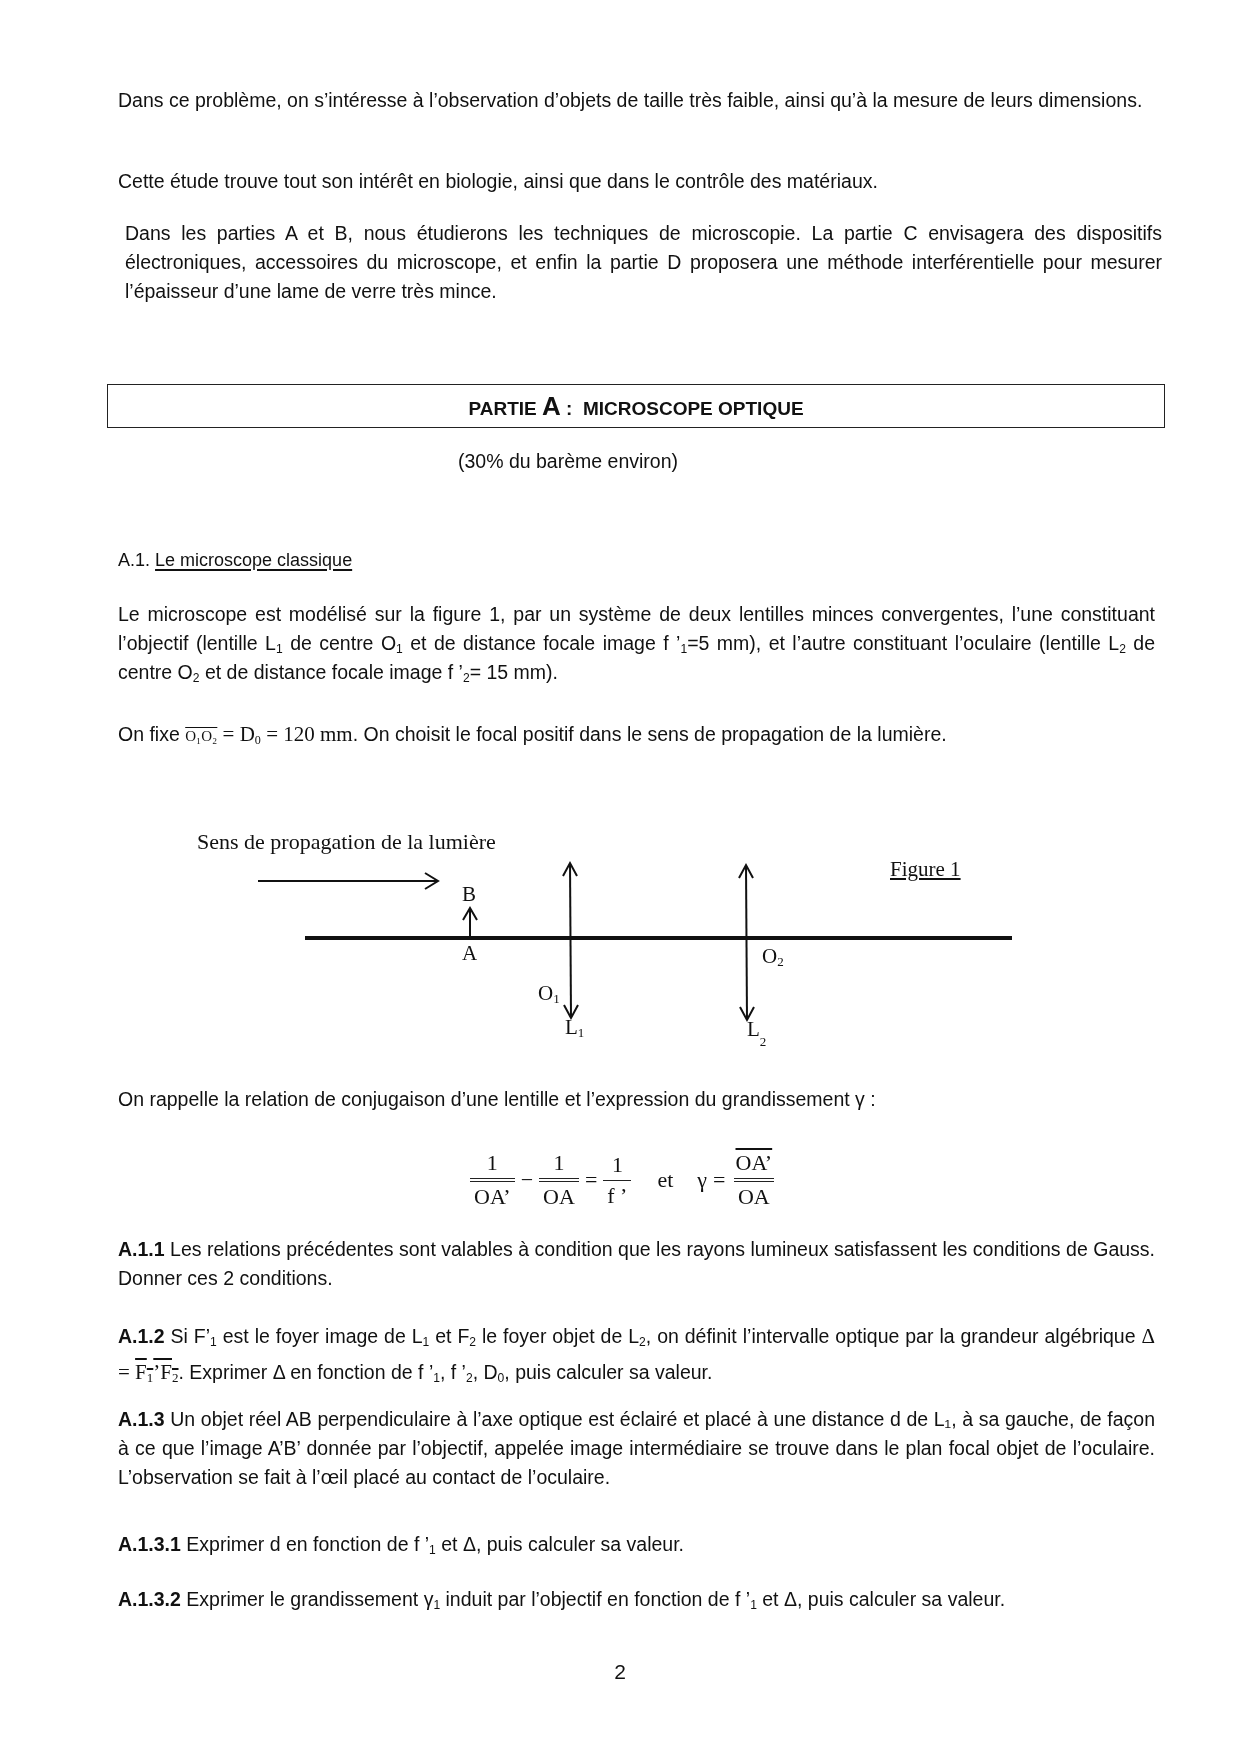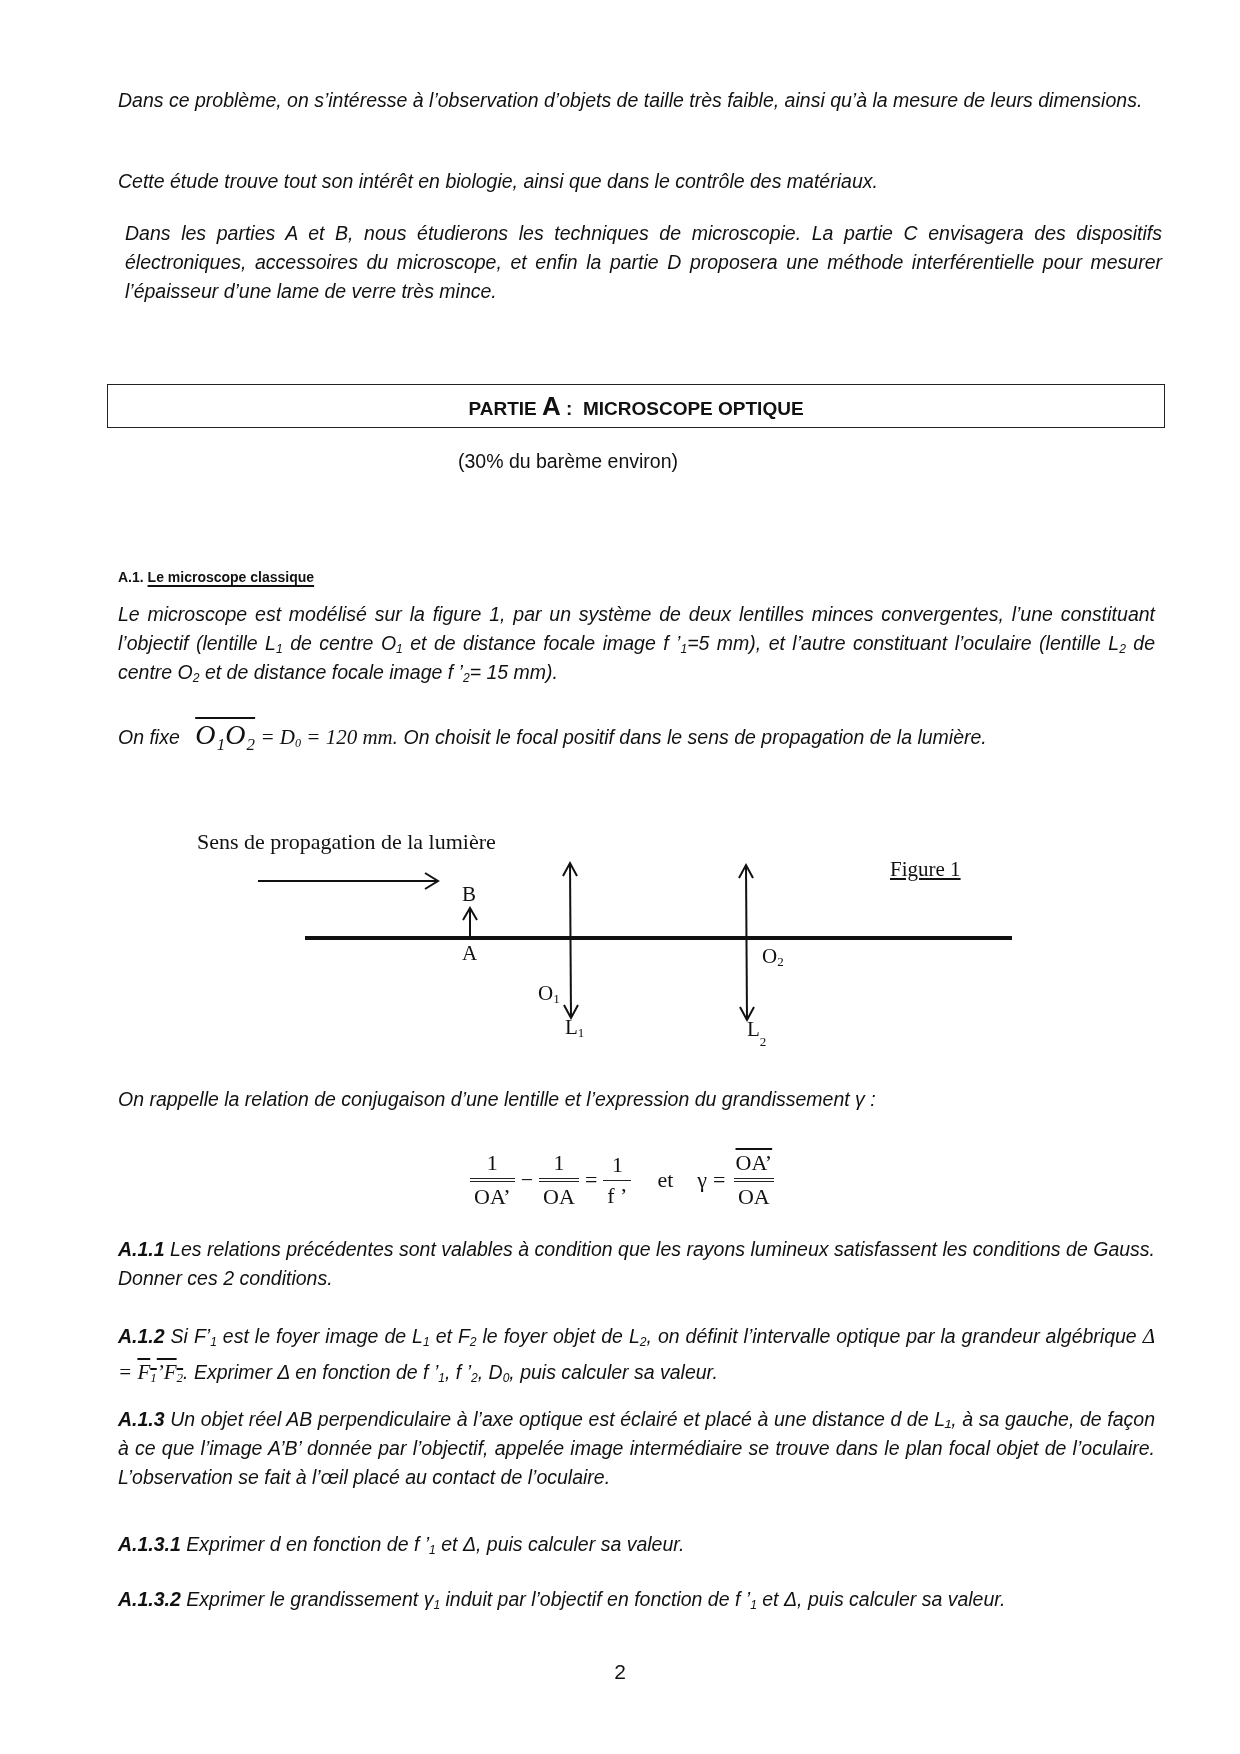--- a/index.html
+++ b/index.html
@@ -1,29 +1,29 @@
 <!DOCTYPE html>
 <html><head>
 <meta charset="utf-8">
 <style>
   html, body { margin: 0; padding: 0; background: #ffffff; }
   body { width: 1240px; height: 1754px; position: relative; overflow: hidden;
          font-family: "Liberation Sans", sans-serif; color: #111; }
   .p { position: absolute; left: 118px; width: 1037px; font-size: 19.5px; line-height: 29px;
-       text-align: justify; margin: 0; font-style: italic; }
+       text-align: justify; margin: 0; }
   .serif { font-family: "Liberation Serif", serif; }
   .b { font-weight: bold; }
   sub { font-size: 0.62em; vertical-align: -0.25em; line-height: 0; }
   .ov { text-decoration: overline; }
   .partbox { position: absolute; left: 107px; top: 384px; width: 1058px; height: 44px;
              border: 1.3px solid #222; box-sizing: border-box; text-align: center;
              font-weight: bold; font-size: 19px; line-height: 42px; }
   .partbox .big { font-size: 26px; }
   .center { position: absolute; left: 0; width: 1136px; text-align: center; font-size: 19.5px; }
-  .heading { position: absolute; left: 118px; top: 569px; font-size: 14px; font-weight: bold; }
+  .heading { position: absolute; left: 118px; top: 550px; font-size: 18px; font-weight: normal; }
   .heading u { text-decoration-thickness: 2px; text-underline-offset: 3px; }
   .fig { position: absolute; left: 0; top: 820px; width: 1240px; height: 250px; }
   .fig .lbl { position: absolute; font-family: "Liberation Serif", serif; font-size: 21px; color: #111; }
   .formula { position: absolute; top: 1145px; left: 470px; height: 70px; font-family: "Liberation Serif", serif;
              font-size: 22px; display: flex; align-items: center; gap: 6px; }
   .frac { display: inline-flex; flex-direction: column; align-items: center; }
   .frac .num { padding: 0 4px 2px; }
   .frac .den { border-top: 4px double #222; padding: 2px 4px 0; }
   .frac .den.single { border-top: 1.5px solid #222; }
   .pagenum { position: absolute; top: 1660px; left: 0; width: 1240px; text-align: center; font-size: 21px; }
@@ -40,21 +40,21 @@
 </div>
 <div class="center" style="top:450px;">(30% du barème environ)</div>
 
 <div class="heading">
   <span>A.1.</span>
   <u>Le microscope classique</u>
 </div>
 
 <p class="p" style="top:600px;"><span>Le microscope est modélisé sur la figure 1, par un système de deux lentilles minces convergentes, l’une constituant l’objectif (lentille L</span><sub>1</sub><span> de centre O</span><sub>1</sub><span> et de distance focale image f ’</span><sub>1</sub><span>=5 mm), et l’autre constituant l’oculaire (lentille L</span><sub>2</sub><span> de centre O</span><sub>2</sub><span> et de distance focale image f ’</span><sub>2</sub><span>= 15 mm).</span></p>
 
-<p class="p" style="top:720px;"><span>On fixe </span><span class="serif ov" style="font-size:28px;margin-left:10px;">O₁O₂</span><span class="serif" style="font-size:21px;"> = D</span><sub class="serif">0</sub><span class="serif" style="font-size:21px;"> = 120 mm</span><span>. On choisit le focal positif dans le sens de propagation de la lumière.</span></p>
+<p class="p" style="top:720px;"><span>On fixe </span><span class="serif ov" style="font-size:15px;">O₁O₂</span><span class="serif" style="font-size:21px;"> = D</span><sub class="serif">0</sub><span class="serif" style="font-size:21px;"> = 120 mm</span><span>. On choisit le focal positif dans le sens de propagation de la lumière.</span></p>
 
 <div class="fig">
   <svg width="1240" height="250" style="position:absolute;left:0;top:0;">
     <g stroke="#111" fill="none" stroke-width="2">
 
       <line x1="258" y1="61" x2="438" y2="61"></line>
       <polyline points="425,53 438,61 425,69"></polyline>
 
       <line x1="305" y1="118" x2="1012" y2="118" stroke-width="4"></line>
 

